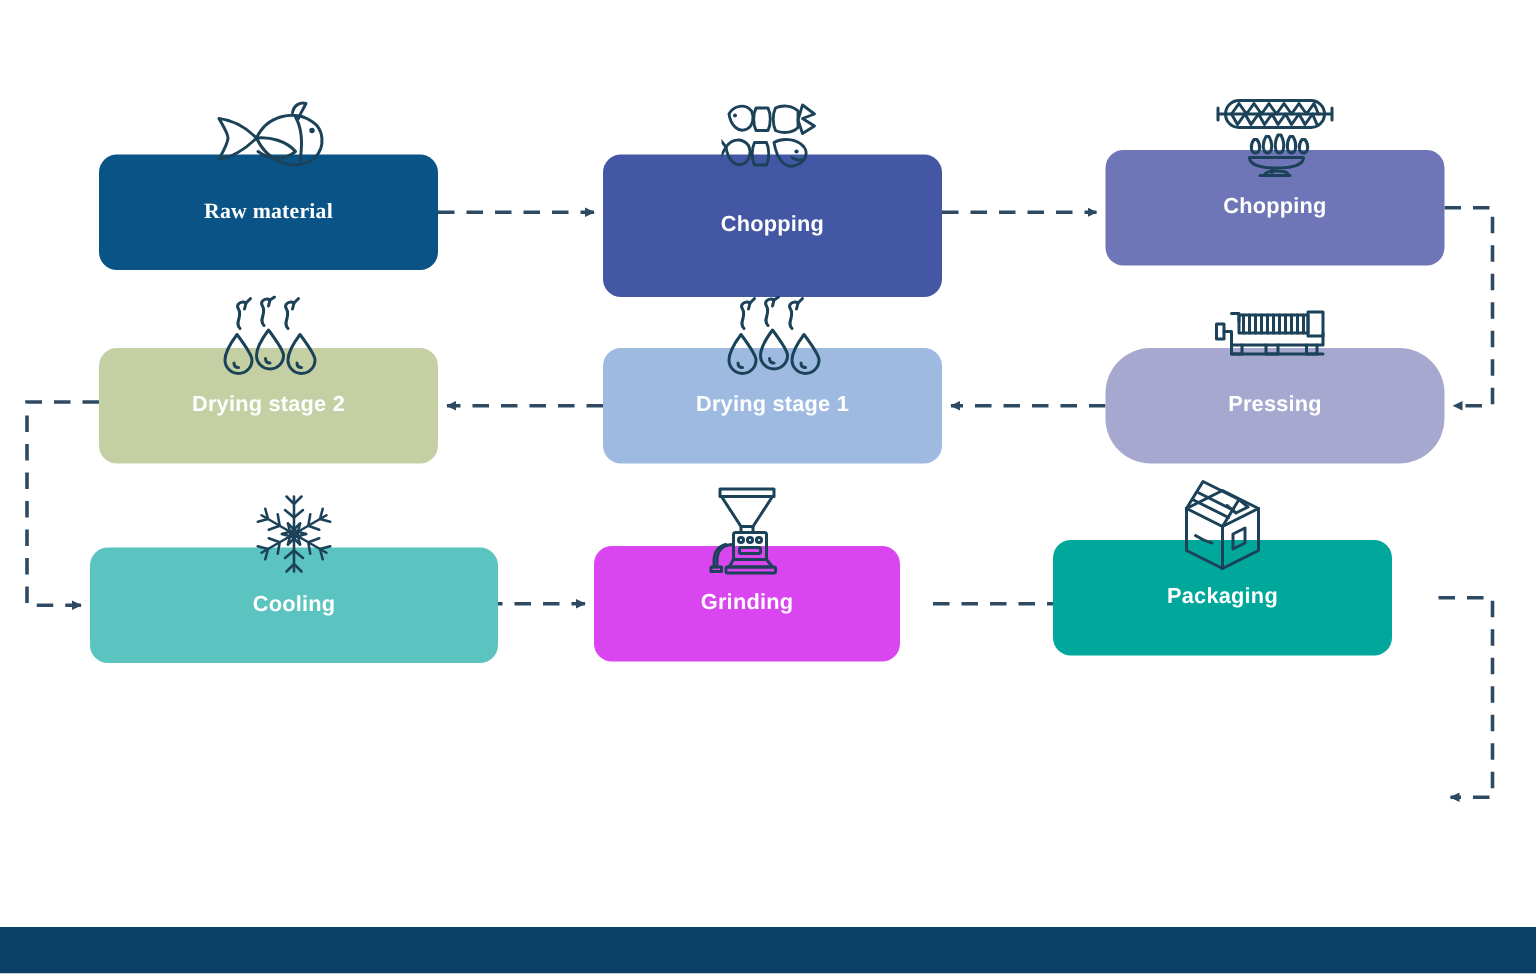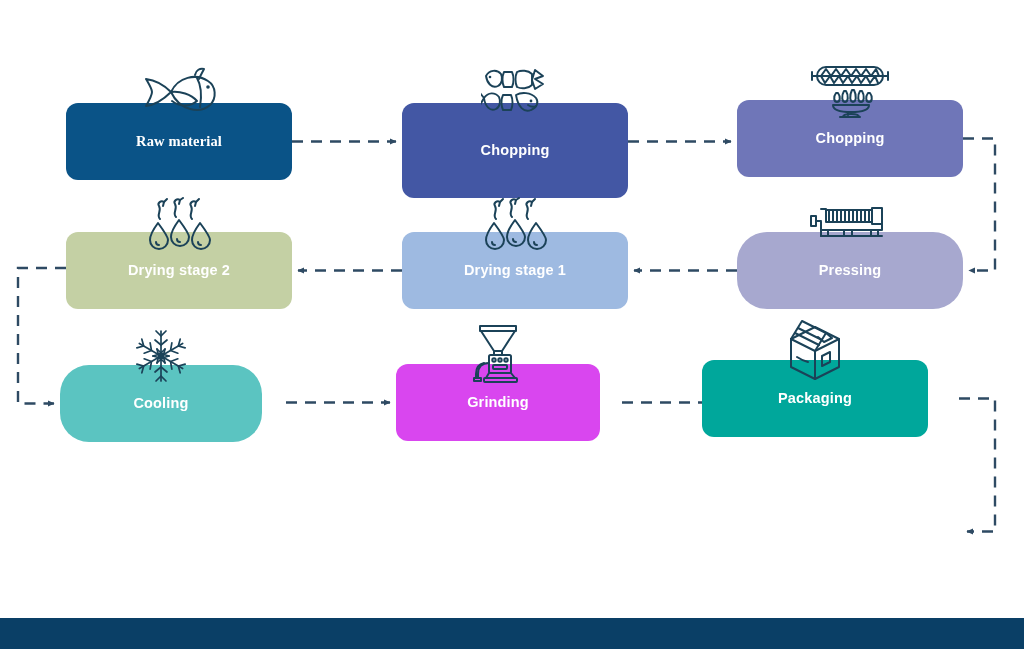--- a/index.html
+++ b/index.html
@@ -218,21 +218,21 @@
         <path d="M13,22 L13,30 L74,30 L74,22"></path>
         <path d="M13,30 L13,36 L20,36 L20,30"></path>
         <path d="M36,30 L36,36 L44,36 L44,30"></path>
         <path d="M63,30 L63,36 L70,36 L70,30"></path>
         <path d="M13,36 L74,36"></path>
       </g>
     </svg>
     <span class="node-label">Pressing</span>
   </div>
 
-  <div class="node" style="left:60px; top:365px; width:202px; height:77px; background:#5bc4c1;border-radius:29px;">
+  <div class="node" style="left:60px; top:365px; width:272px; height:77px; background:#5bc4c1;">
     <svg class="node-icon" style="top:-38px;" width="58" height="58" viewBox="0 0 58 58">
       <g fill="none" stroke="#1b4258" stroke-width="1.7" stroke-linecap="round" stroke-linejoin="round">
         <g>
           <path d="M29,4 L29,54"></path>
           <path d="M29,9 L24,4 M29,9 L34,4 M29,49 L24,54 M29,49 L34,54"></path>
           <path d="M29,18 L23,13 M29,18 L35,13 M29,40 L23,45 M29,40 L35,45"></path>
           <path d="M29,26 L25,22 M29,26 L33,22 M29,32 L25,36 M29,32 L33,36"></path>
         </g>
         <g transform="rotate(60 29 29)">
           <path d="M29,4 L29,54"></path>

